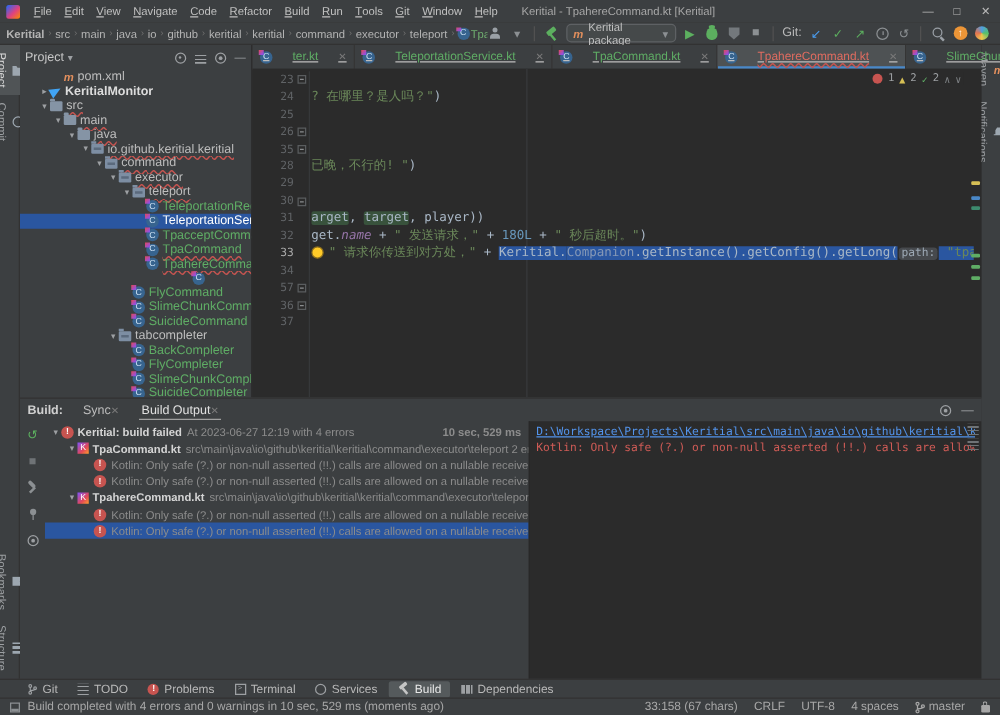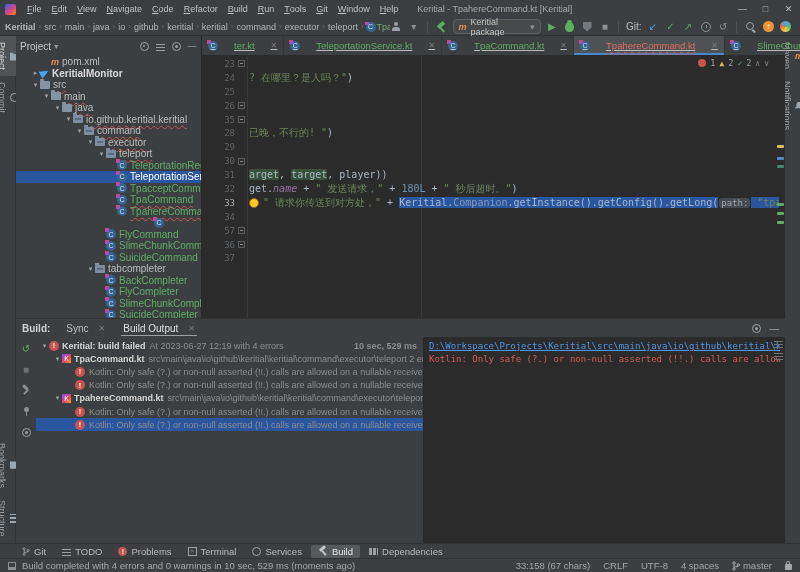--- a/index.html
+++ b/index.html
@@ -146,21 +146,21 @@
   .insp-warn{color:#d6bf55;font-size:8px;}
   .insp-ok{color:#5fad65;font-size:8px;}
   .insp-num{color:#9da0a3;}
   .insp-chev{color:#7d8184;font-size:8px;}
   .emark{position:absolute;right:1px;width:7px;height:3px;border-radius:1px;}
   
   .build{position:absolute;left:16px;top:318px;right:15px;height:225px;background:#3c3f41;
          border-top:1px solid #323232;display:flex;flex-direction:column;}
   .build-head{height:18px;display:flex;align-items:center;padding:0 6px;font-size:10px;flex:none;}
   .build-head .blabel{font-weight:bold;color:#d0d0d0;}
-  .btab{margin-left:14px;padding:2px 2px;color:#bdbdbd;display:flex;align-items:center;gap:10px;}
+  .btab{margin-left:14px;padding:2px 2px;color:#bdbdbd;display:flex;align-items:center;gap:0;}
   .btab.active{box-shadow:inset 0 -1px 0 #a0a0a0;color:#e0e0e0;}
   .btab .tclose{color:#7a7a7a;font-size:8px;}
   .build-head .bh-icons{margin-left:auto;display:flex;gap:8px;align-items:center;}
   .build-body{flex:1;display:flex;min-height:0;}
   .btools{width:20px;flex:none;display:flex;flex-direction:column;align-items:center;gap:9px;padding-top:5px;}
   .btool{width:12px;height:12px;display:flex;align-items:center;justify-content:center;font-size:10px;}
   .wrench{position:relative;width:10px;height:10px;}
   .wrench::before{content:"";position:absolute;left:1px;top:1px;width:7px;height:3px;border-radius:2px;background:#8c9093;transform:rotate(45deg);}
   .wrench::after{content:"";position:absolute;left:4px;top:4px;width:2px;height:6px;background:#8c9093;transform:rotate(45deg);}
   .pinic{position:relative;width:9px;height:9px;}

